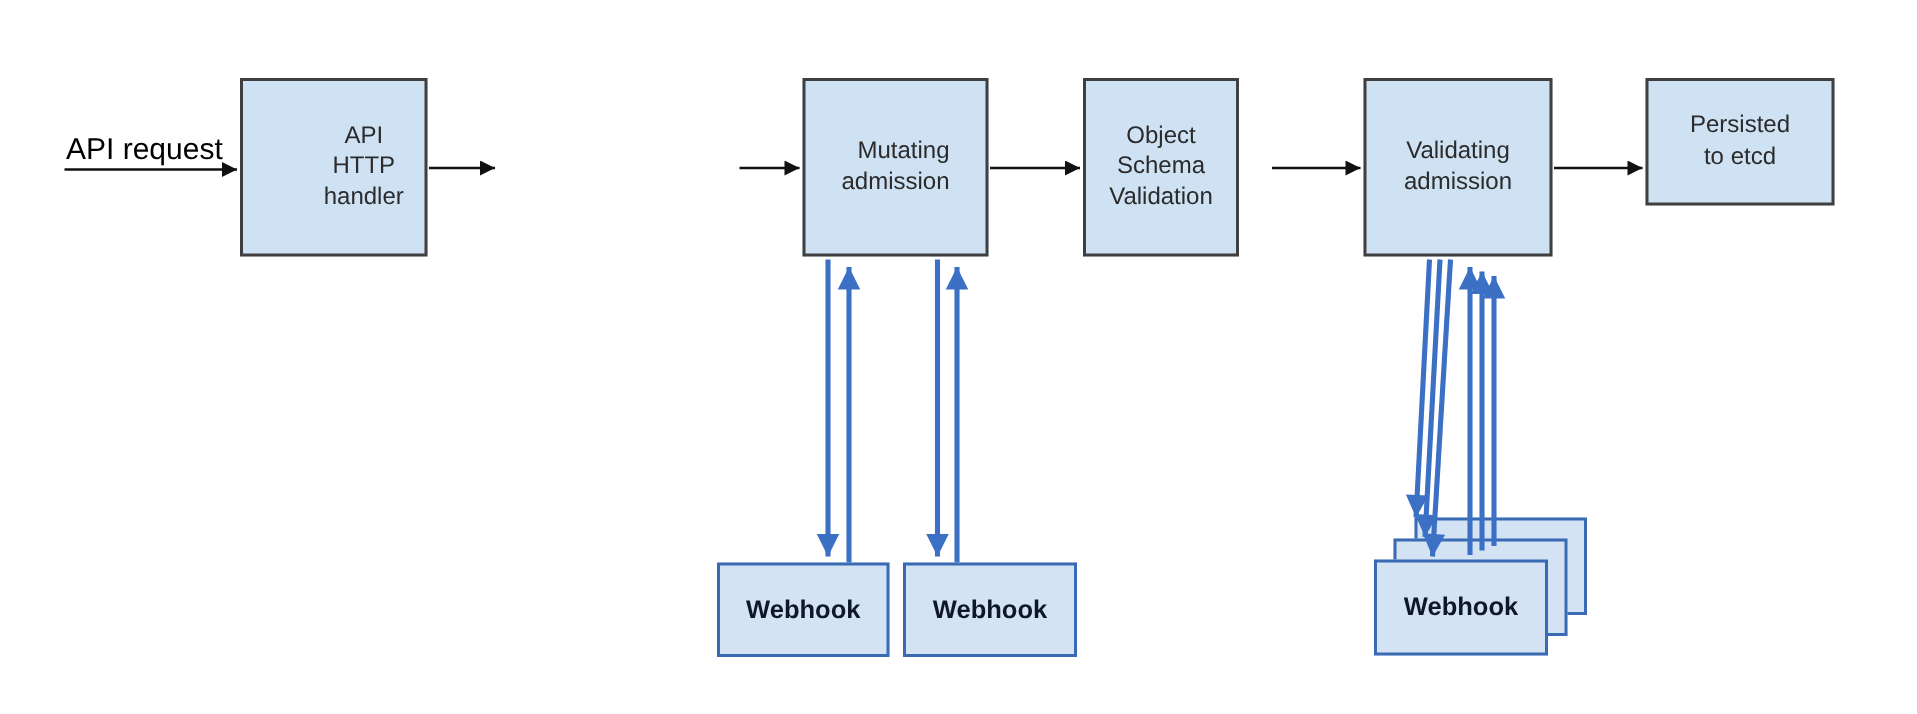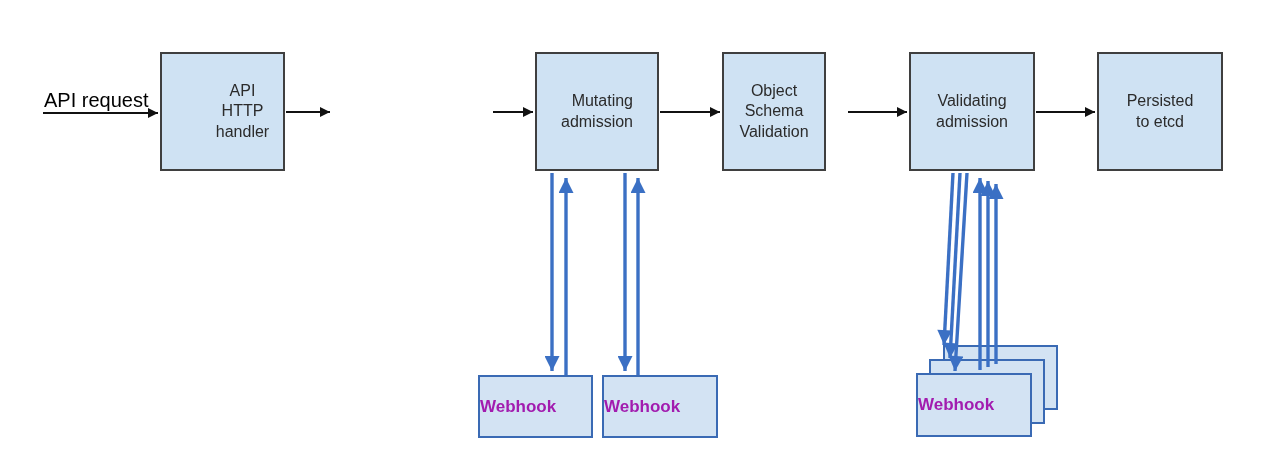--- a/index.html
+++ b/index.html
@@ -29,23 +29,23 @@
     color:var(--text);
     font-size:16px;line-height:1.28;
     z-index:1;
   }
   .pbox span{white-space:pre-line;}
   .whbox{
     position:absolute;
     box-sizing:border-box;
     background:var(--webhook-fill);
     border:2px solid var(--webhook-border);
-    display:flex;align-items:center;
+    display:flex;align-items:center;justify-content:center;
     text-align:center;
-    color:#a21caf;
+    color:#0f172a;
     font-size:17px;font-weight:600;
     z-index:1;
   }
   #api-request-label{
     position:absolute;
     left:44px;top:89px;
     font-size:20px;color:#000000;
     z-index:1;
   }
   #arrows{
@@ -82,21 +82,21 @@
     <span>Object
 Schema
 Validation</span>
   </div>
 
   <div class="pbox" style="left:909px;top:52px;width:126px;height:119px;">
     <span>Validating
 admission</span>
   </div>
 
-  <div class="pbox" style="left:1097px;top:52px;width:126px;height:119px;">
+  <div class="pbox" style="left:1097px;top:52px;width:126px;height:85px;">
     <span>Persisted
 to etcd</span>
   </div>
 
   <div class="whbox" style="left:478px;top:375px;width:115px;height:63px;">
     <span>Webhook</span>
   </div>
   <div class="whbox" style="left:602px;top:375px;width:116px;height:63px;">
     <span>Webhook</span>
   </div>

